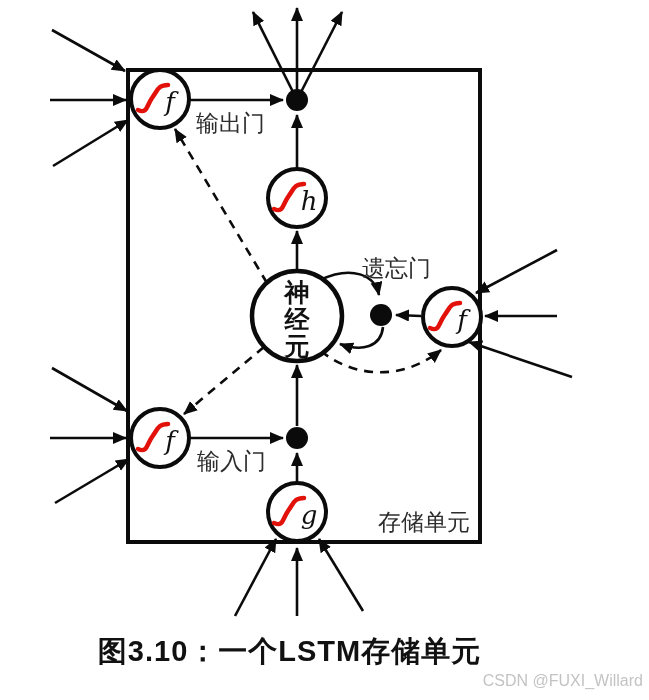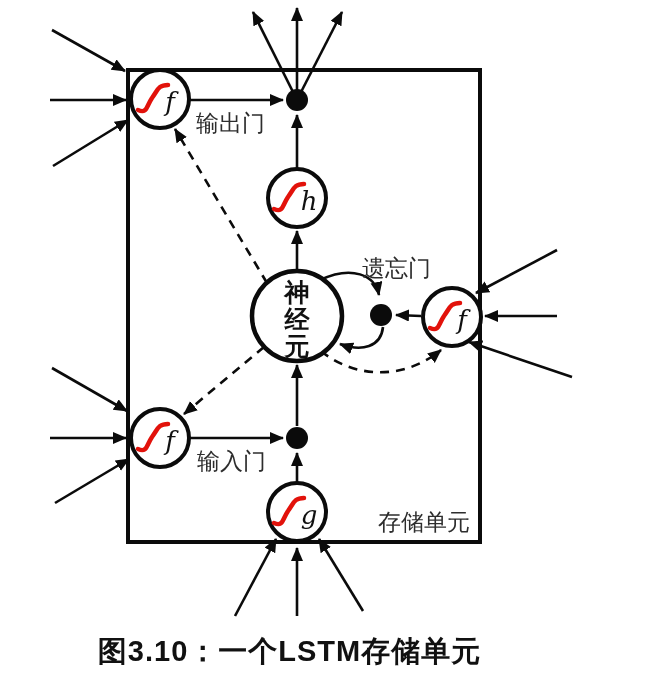--- a/index.html
+++ b/index.html
@@ -161,13 +161,14 @@
     </g>
 
     <text class="cn-label" x="196" y="131">输出门</text>
     <text class="cn-label" x="362" y="276">遗忘门</text>
     <text class="cn-label" x="197" y="469">输入门</text>
     <text class="cn-label" x="378" y="530">存储单元</text>
   </svg>
 
   <div class="caption">图3.10：一个LSTM存储单元</div>
 
+  <div class="watermark">CSDN @FUXI_Willard</div>
 </div>
 
 </body></html>

